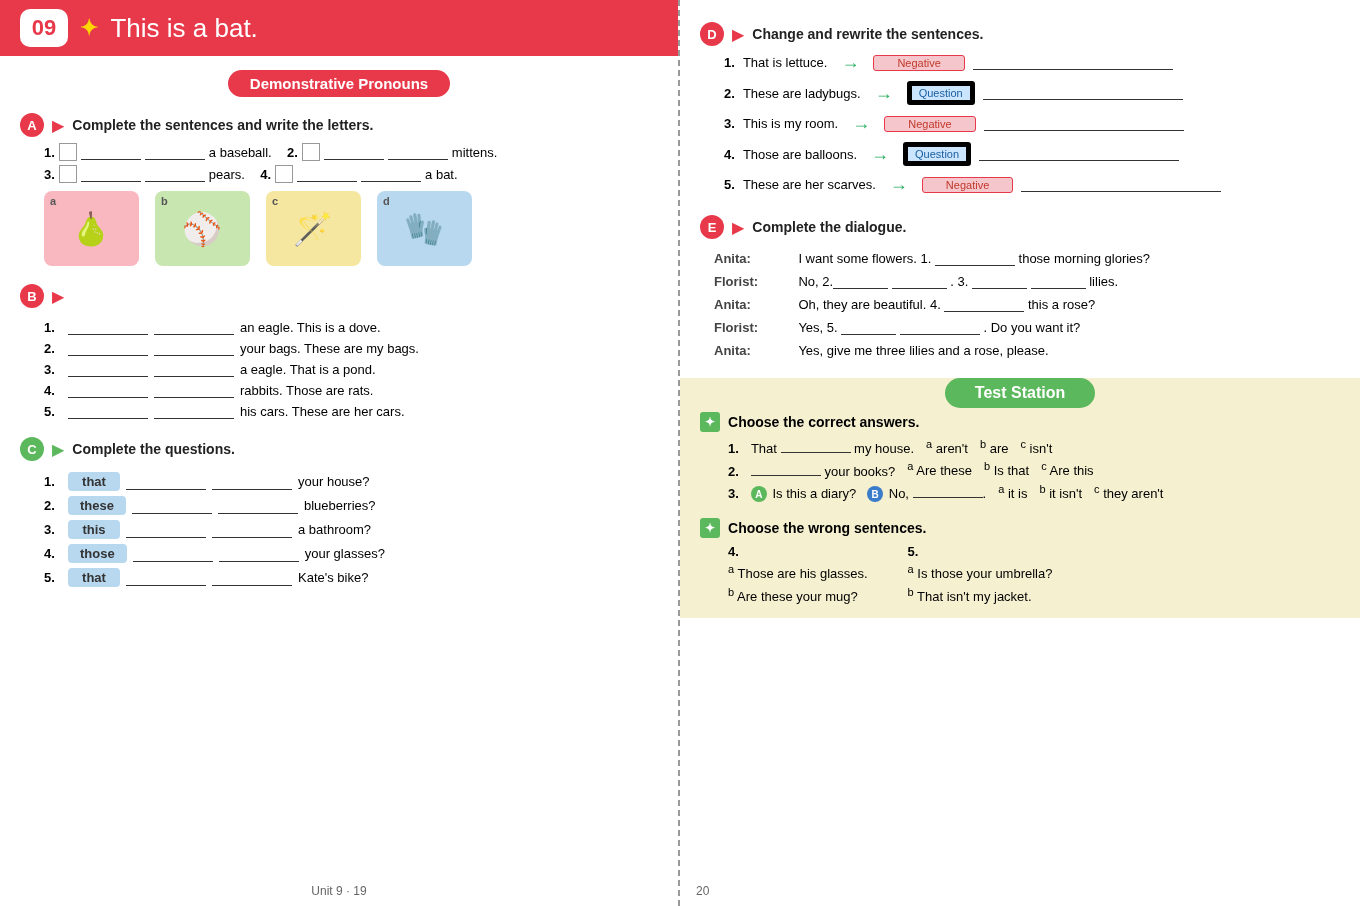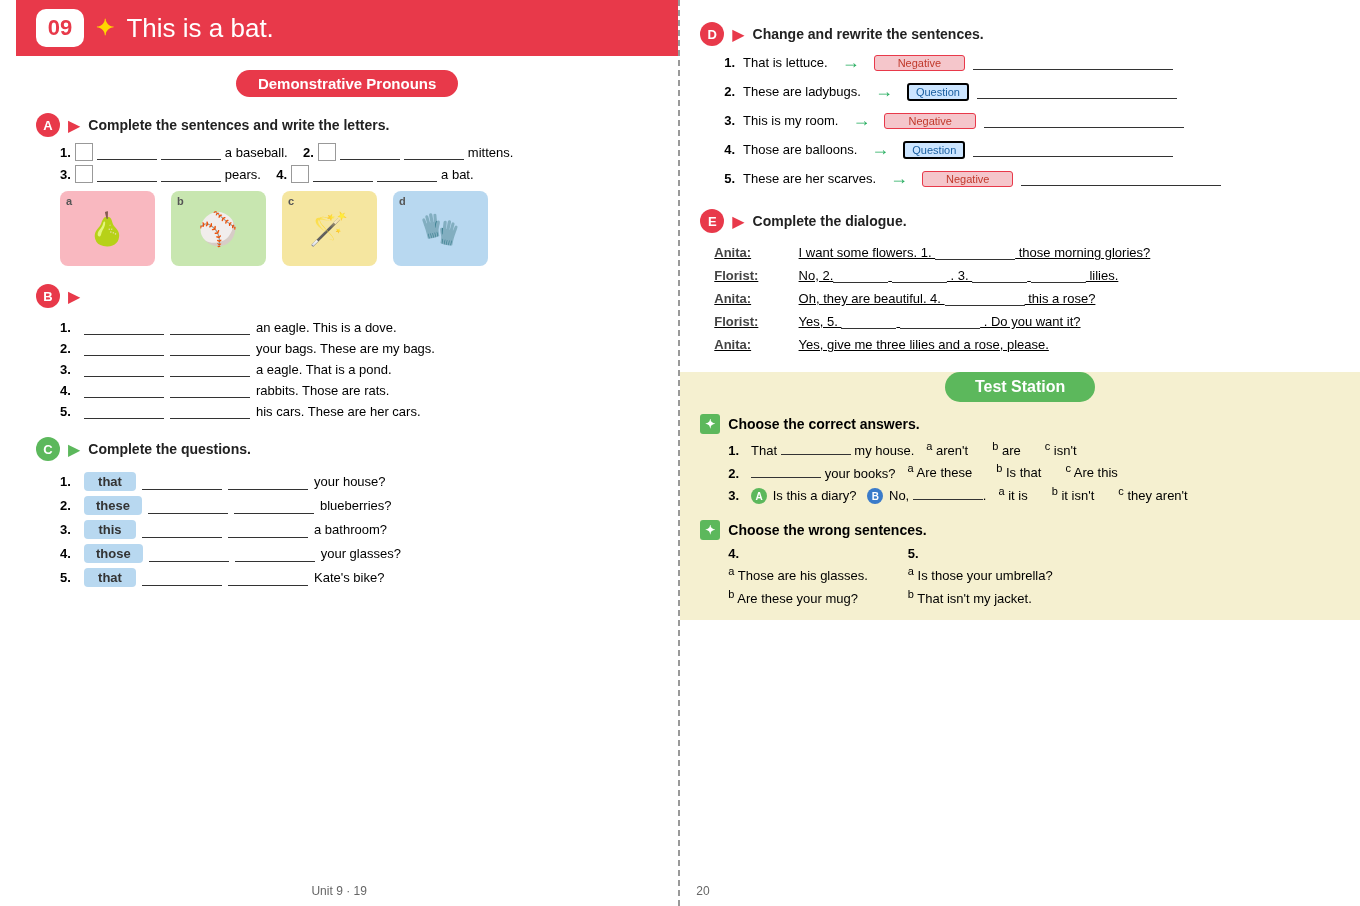--- a/index.html
+++ b/index.html
@@ -5,21 +5,20 @@
     * { box-sizing: border-box; margin: 0; padding: 0; }
     body { font-family: Arial, sans-serif; font-size: 13px; background: #fff; display: flex; width: 1360px; height: 906px; overflow: hidden; }
 
     .page-left {
       width: 700px;
       height: 906px;
       background: #fff;
       position: relative;
       overflow: hidden;
       border-right: 2px dashed #999;
-      padding-left: 16px;
     }
 
     .page-right {
       width: 700px;
       height: 906px;
       background: #fff;
       position: relative;
       overflow: hidden;
     }
 
@@ -199,21 +198,21 @@
     .neg-tag {
       background: #f5c6cb;
       border: 1px solid #e8394a;
       border-radius: 3px;
       padding: 1px 23px;
       font-size: 11px;
       color: #c0392b;
     }
     .q-tag {
       background: #cce5ff;
-      border: 2px solid #000000;
+      border: 5px solid #000000;
       border-radius: 3px;
       padding: 1px 7px;
       font-size: 11px;
       color: #1a5fa0;
     }
     .arrow-sym {
       color: #27ae60;
       font-size: 18px;
       margin: 0 6px;
     }
@@ -223,36 +222,35 @@
       border-bottom: 1.5px solid #333;
       height: 14px;
       vertical-align: bottom;
     }
 
     .dialogue-table {
       width: 100%;
       border-collapse: separate;
       border-spacing: 0 4px;
       margin-left: 10px;
-      text-decoration: underline;
     }
     .dialogue-table td { padding: 2px 4px; vertical-align: top; }
     .speaker { font-weight: bold; color: #444; min-width: 55px; }
     .d-blank { display: inline-block; width: 80px; border-bottom: 1.5px solid #333; height: 14px; vertical-align: bottom; }
     .d-blank-sm { display: inline-block; width: 55px; border-bottom: 1.5px solid #333; height: 14px; vertical-align: bottom; }
 
     
     .test-station-area {
       background: #f5f0d0;
       margin: 10px 0 0 0;
       padding: 0 0 10px 0;
     }
     .test-station-header {
       text-align: center;
-      margin-bottom: 8px;
+      margin-bottom: 0;
     }
     .test-station-badge {
       background: #5cb85c;
       color: #fff;
       border-radius: 20px;
       padding: 6px 30px;
       font-size: 16px;
       font-weight: bold;
       display: inline-block;
       margin-top: 0;
@@ -271,21 +269,21 @@
       color: #fff;
       width: 20px; height: 20px;
       border-radius: 3px;
       display: flex; align-items: center; justify-content: center;
       font-weight: bold; font-size: 12px;
     }
     .ts-title { font-size: 14px; font-weight: bold; }
     .ts-blank { display: inline-block; width: 70px; border-bottom: 1.5px solid #333; height: 14px; }
     .option-group {
       display: flex;
-      gap: 24px;
+      gap: 12px;
       font-size: 13px;
     }
     .option-letter {
       font-size: 11px;
       vertical-align: super;
     }
     .alpha { font-size: 11px; vertical-align: super; }
 
     .page-num-right {
       position: absolute;

